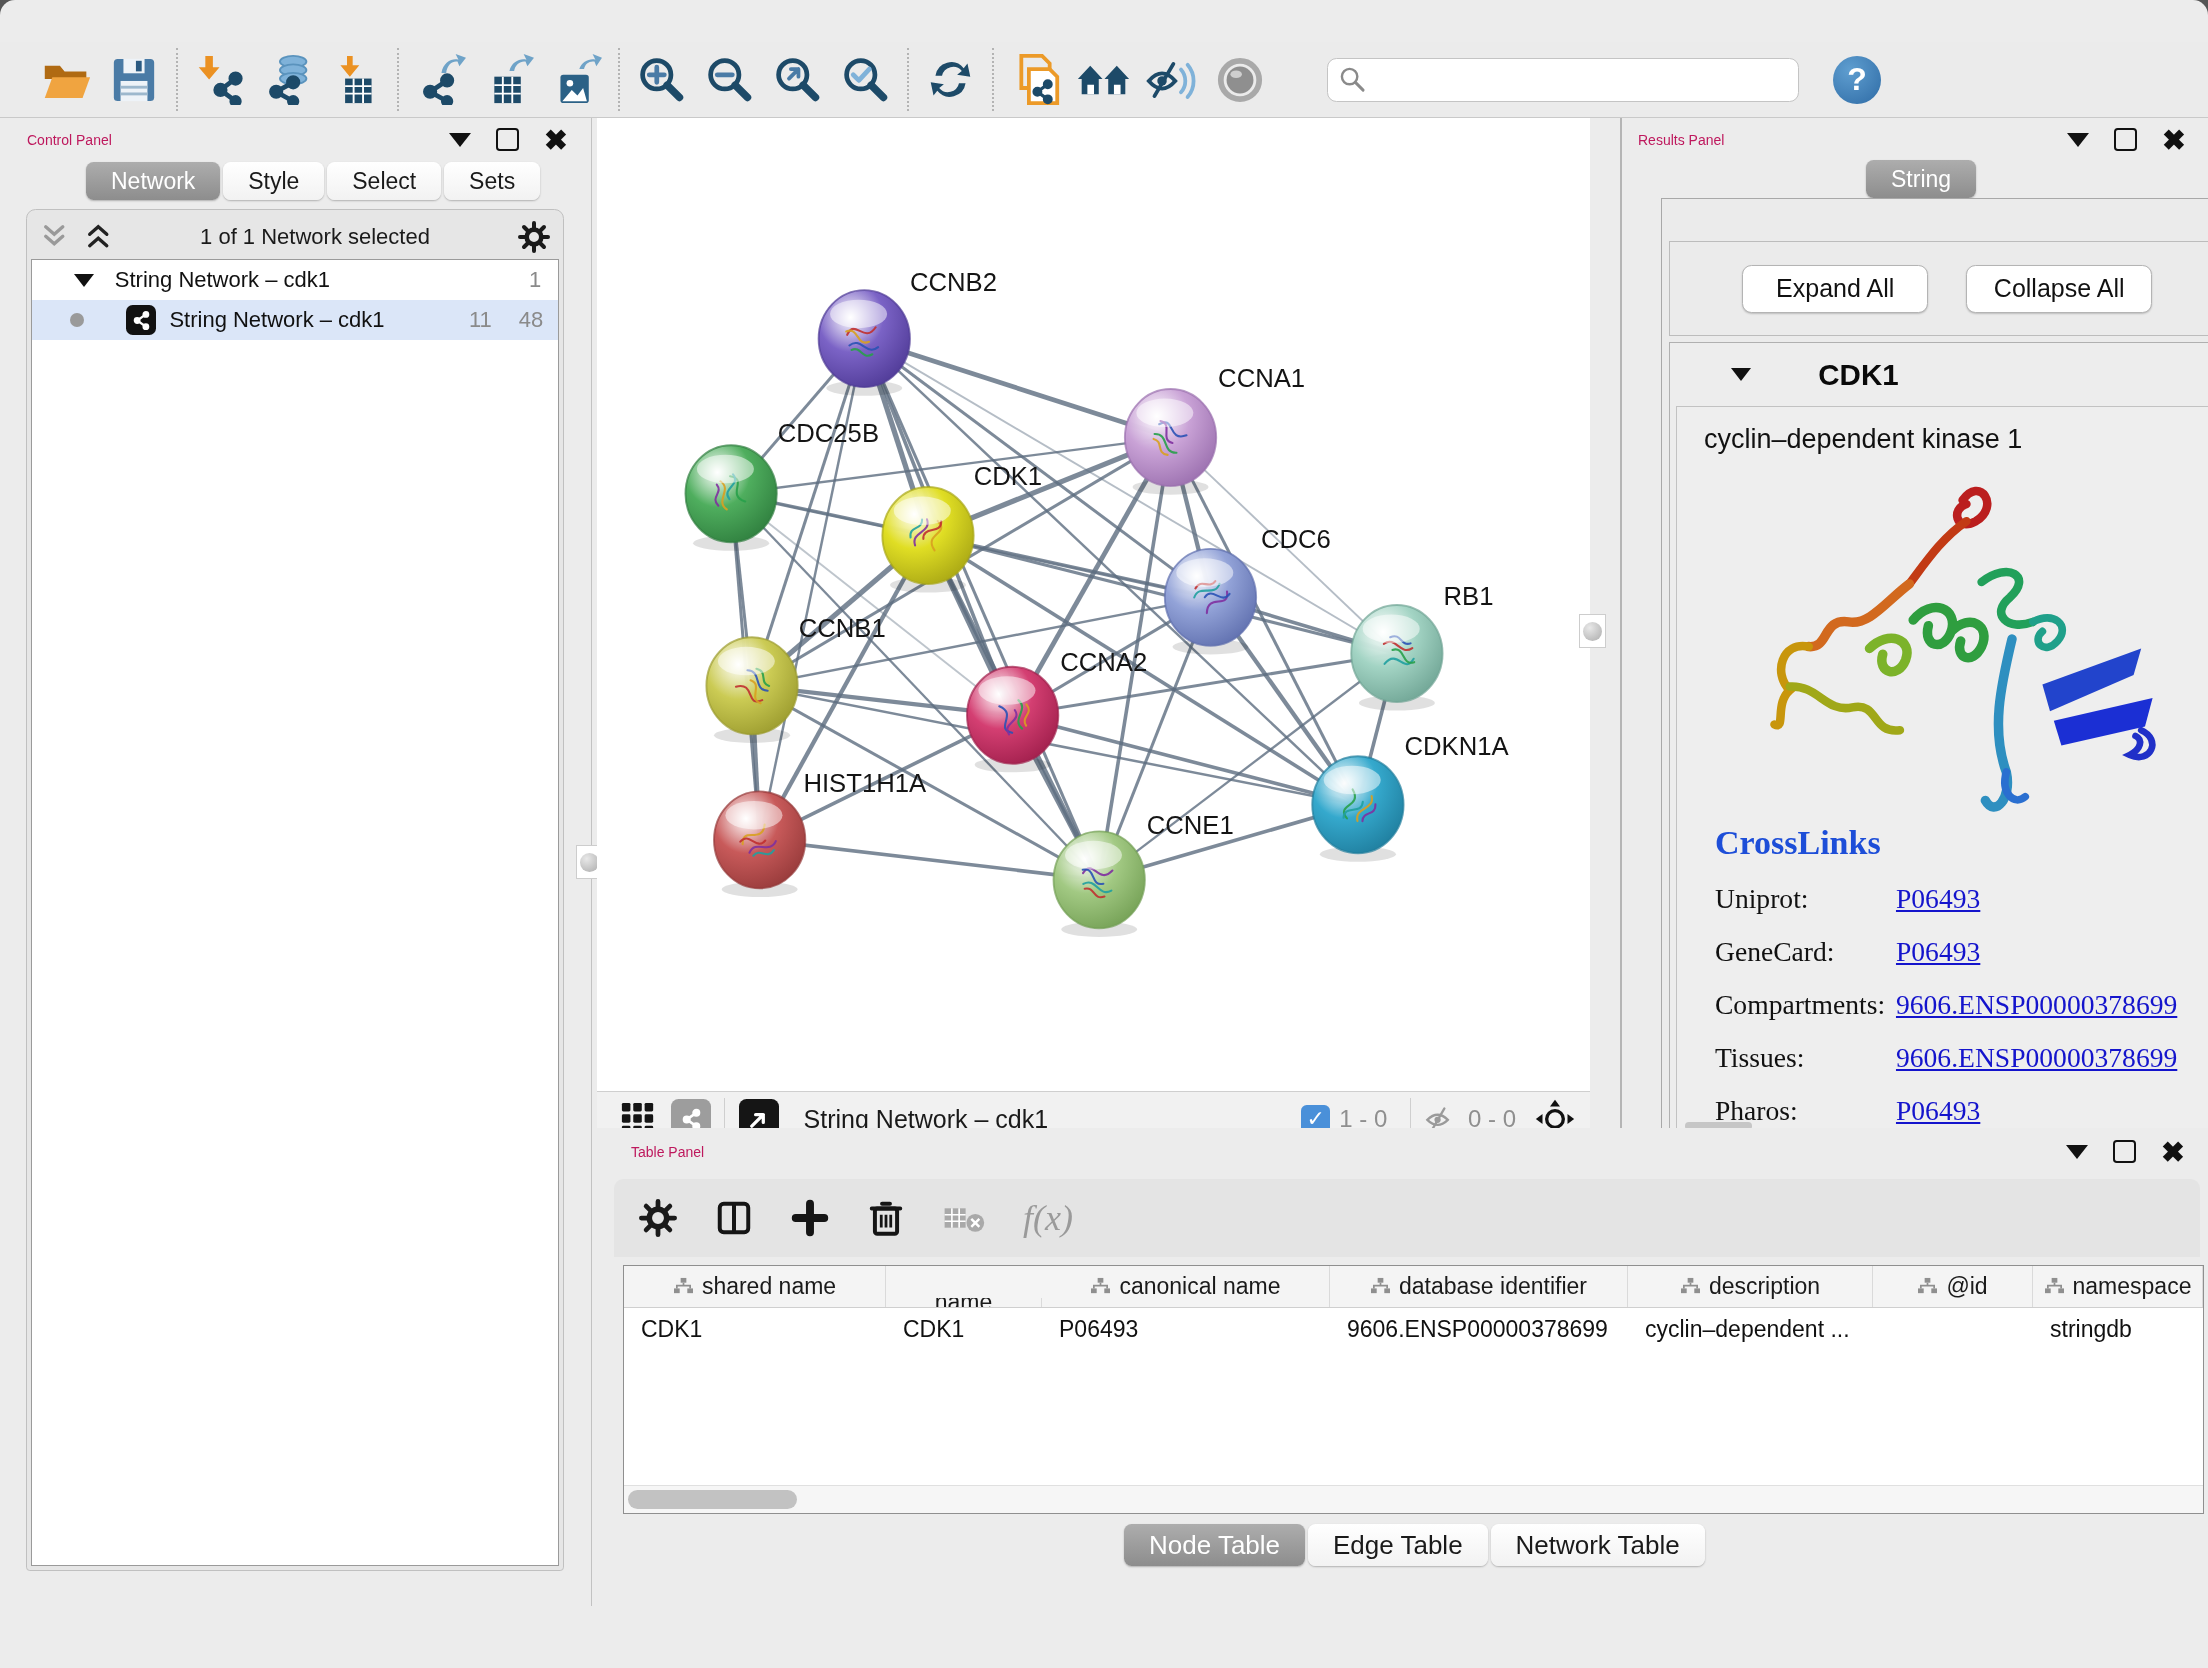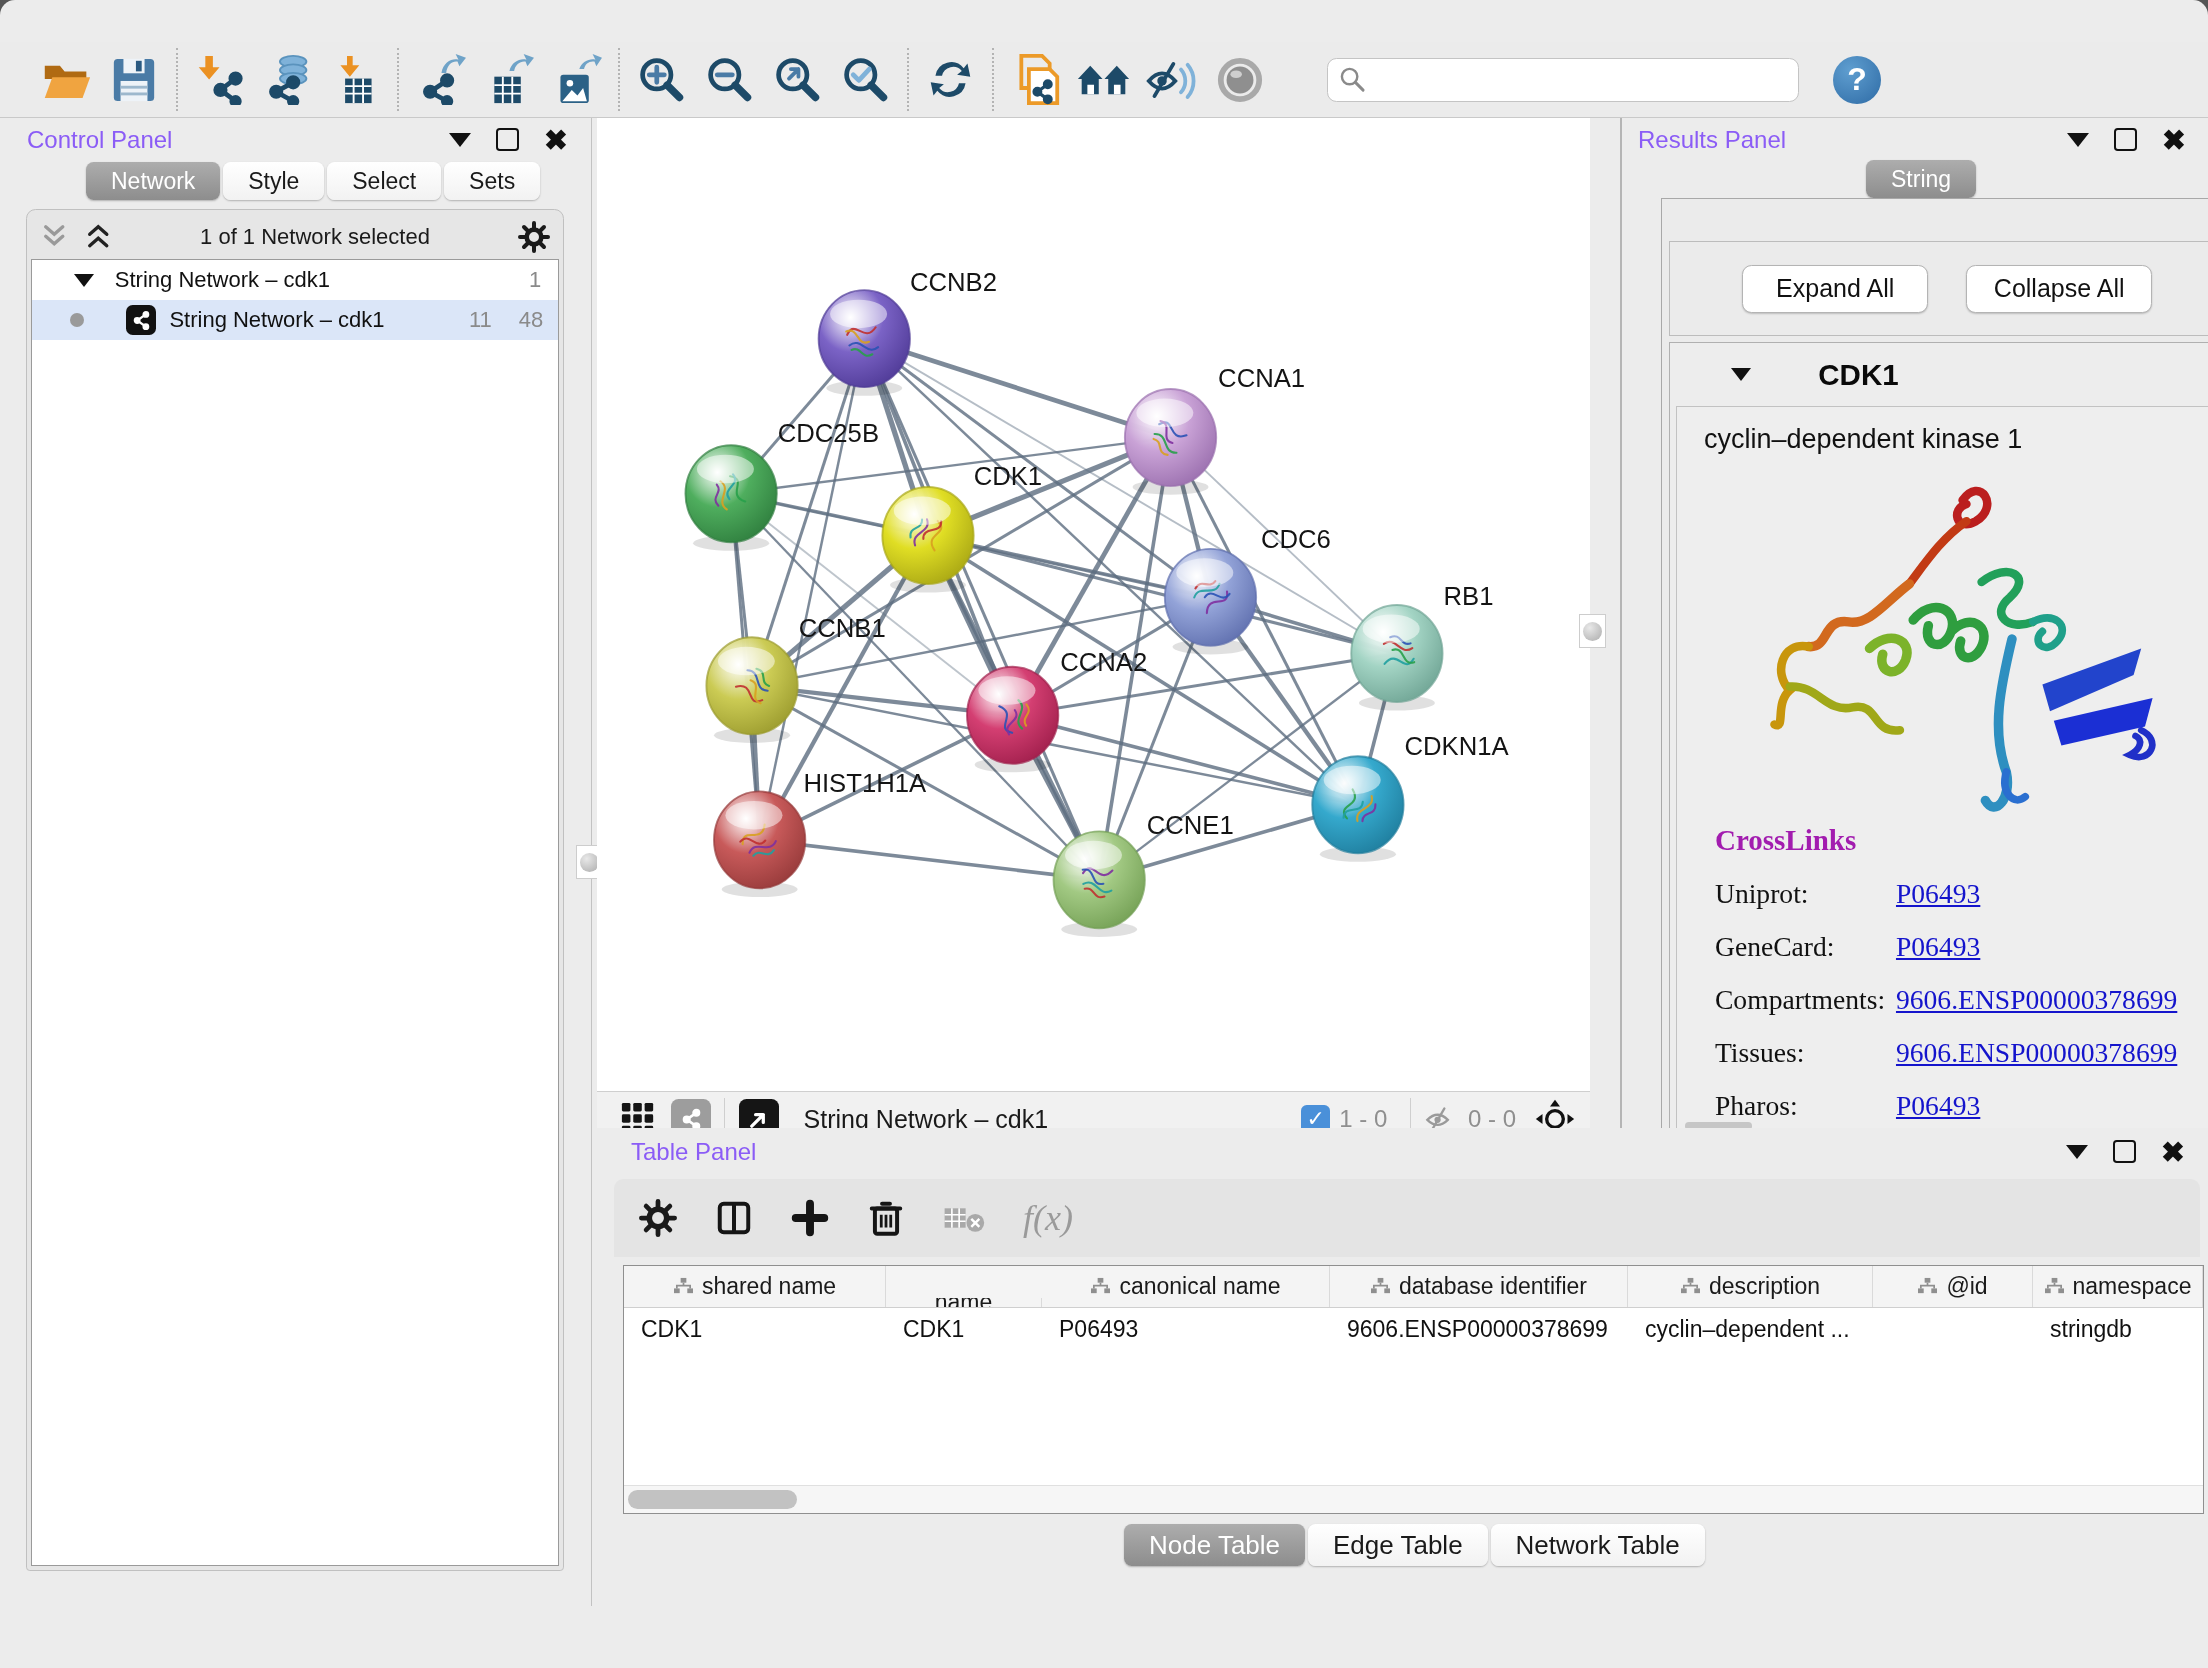--- a/index.html
+++ b/index.html
@@ -11,21 +11,21 @@
   .tlight{position:absolute;top:11.4px;width:20px;height:20px;border-radius:50%;background:radial-gradient(circle at 35% 30%,#b9b9b9,#8d8d8d);}
   #title-text{position:absolute;left:0;right:0;top:7.6px;text-align:center;font-size:27px;color:#454545;}
   
   #toolbar{left:0;top:42px;width:2208px;height:76px;background:#ebebeb;border-bottom:1px solid #c9c9c9;display:flex;align-items:center;}
   .tb-btn{width:68px;height:63px;display:flex;align-items:center;justify-content:center;flex:0 0 auto;}
   .tb-sep{width:0;height:63px;border-left:2.9px dotted #b3b3b3;margin:0 7.6px;flex:0 0 auto;}
   #search-wrap{margin-left:53px;width:472px;height:44px;background:#fff;border:1.9px solid #c4c4c4;border-radius:9.5px;display:flex;align-items:center;padding-left:11.4px;}
   #search-input{border:none;outline:none;font-size:23px;flex:1;background:transparent;}
   #help-btn{margin-left:34px;width:48px;height:48px;border-radius:50%;background:radial-gradient(circle at 35% 30%,#5f9ed0,#2e6ba5);color:#fff;font-size:32px;font-weight:bold;display:flex;align-items:center;justify-content:center;}
   
-  .panel-title{font-size:24px;color:#8b5cf6;}
+  .panel-title{font-size:14px;color:#be185d;}
   .panel-ctrls{display:flex;align-items:center;gap:25px;}
   .pc-tri{width:0;height:0;border-left:11.4px solid transparent;border-right:11.4px solid transparent;border-top:14.3px solid #111;}
   .pc-box{width:23px;height:23px;border:2.9px solid #111;border-radius:3.8px;}
   .pc-x{font-size:28.5px;font-weight:bold;color:#111;line-height:1;}
   .tab{height:38px;padding:0 25px;display:flex;align-items:center;justify-content:center;font-size:23px;border-radius:7.6px;background:linear-gradient(#ffffff,#f2f2f2);color:#1a1a1a;box-shadow:0 1px 1.9px rgba(0,0,0,.25);}
   .tab.active{background:linear-gradient(#adadad,#8d8d8d);color:#fff;}
   
   #control-panel{left:0;top:118px;width:592px;height:1488px;background:#ececec;border-right:1px solid #c2c2c2;}
   #cp-header{position:absolute;left:27px;top:7.6px;right:23px;display:flex;justify-content:space-between;align-items:center;}
   #cp-tabs{position:absolute;left:86px;top:44px;display:flex;gap:2.9px;}
@@ -57,21 +57,21 @@
   #rp-tab{position:absolute;left:243px;top:42px;}
   #rp-outer{position:absolute;left:5.7px;top:80px;width:573px;height:951px;background:#ebebeb;border:1px solid #a8a8a8;margin-left:32px;}
   #rp-toolbox{position:absolute;left:7.6px;top:42px;right:7.6px;height:95px;border:1px solid #bcbcbc;background:#ebebeb;display:flex;align-items:center;justify-content:center;gap:38px;}
   .rp-btn{min-width:186px;height:48px;background:#fff;border:1px solid #b4b4b4;border-radius:9.5px;font-size:25px;color:#111;display:flex;align-items:center;justify-content:center;box-shadow:0 1px 1.9px rgba(0,0,0,.2);}
   #cdk-box{position:absolute;left:7.6px;top:143px;right:7.6px;height:801px;border:1px solid #b0b0b0;background:#ededed;}
   #cdk-head{height:63px;display:flex;align-items:center;}
   #cdk-name{font-size:29.5px;font-weight:bold;color:#0a0a0a;margin-left:67px;}
   #cdk-inner{position:absolute;left:5.7px;top:63px;right:5.7px;bottom:9.5px;background:#eeeeee;border:1px solid #c2c2c2;overflow:hidden;}
   #cdk-desc{font-size:27px;color:#111;margin:17px 0 0 27px;}
   #crosslinks{position:absolute;left:38px;top:417px;font-family:"Liberation Serif",serif;}
-  #cl-heading{font-size:29px;font-weight:bold;color:#a21caf;font-family:"Liberation Serif",serif;}
+  #cl-heading{font-size:34px;font-weight:bold;color:#1d4ed8;font-family:"Liberation Serif",serif;}
   .cl-row{display:flex;margin-top:21px;}
   .cl-label{width:181px;font-size:27.6px;color:#111;font-family:"Liberation Serif",serif;}
   .cl-link{font-size:27.6px;color:#1414cc;text-decoration:underline;font-family:"Liberation Serif",serif;}
   #rp-scrollthumb{position:absolute;left:7.6px;bottom:1.9px;width:67px;height:7.6px;background:#c6c6c6;border-radius:3.8px;}
   
   #hsplit{left:597px;top:1146px;width:1611px;height:10.5px;background:#ececec;border-top:1px solid #cfcfcf;}
   
   #table-panel{left:597px;top:1128px;width:1611px;height:449px;background:#ececec;}
   #tp-header{position:absolute;left:34px;top:9.5px;right:23px;display:flex;justify-content:space-between;align-items:center;}
   #tp-toolstrip{position:absolute;left:17px;top:51px;right:7.6px;height:78px;background:#e4e4e4;border-radius:9.5px 9.5px 0 0;display:flex;align-items:center;gap:38px;padding-left:25px;}

